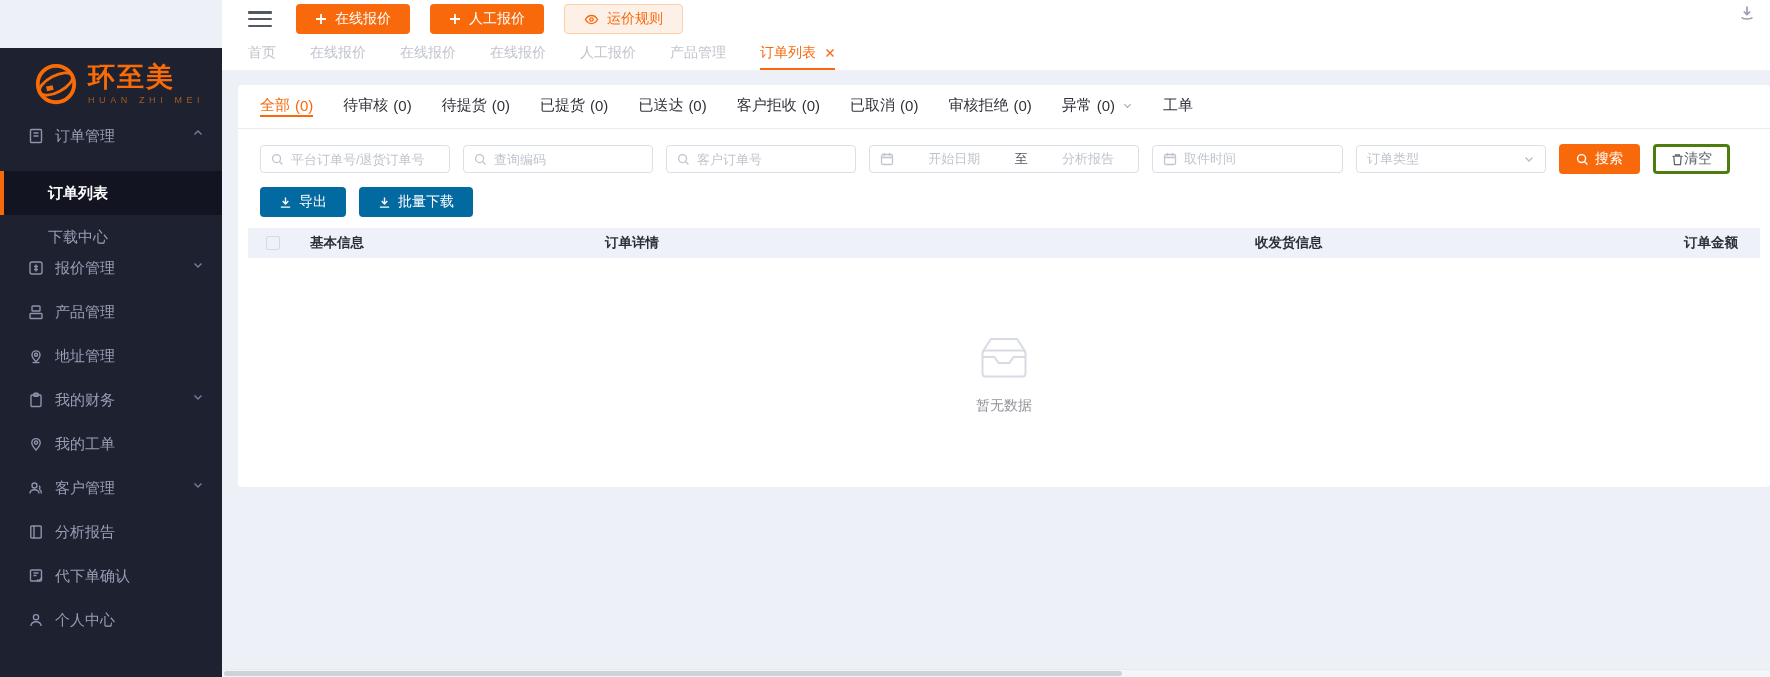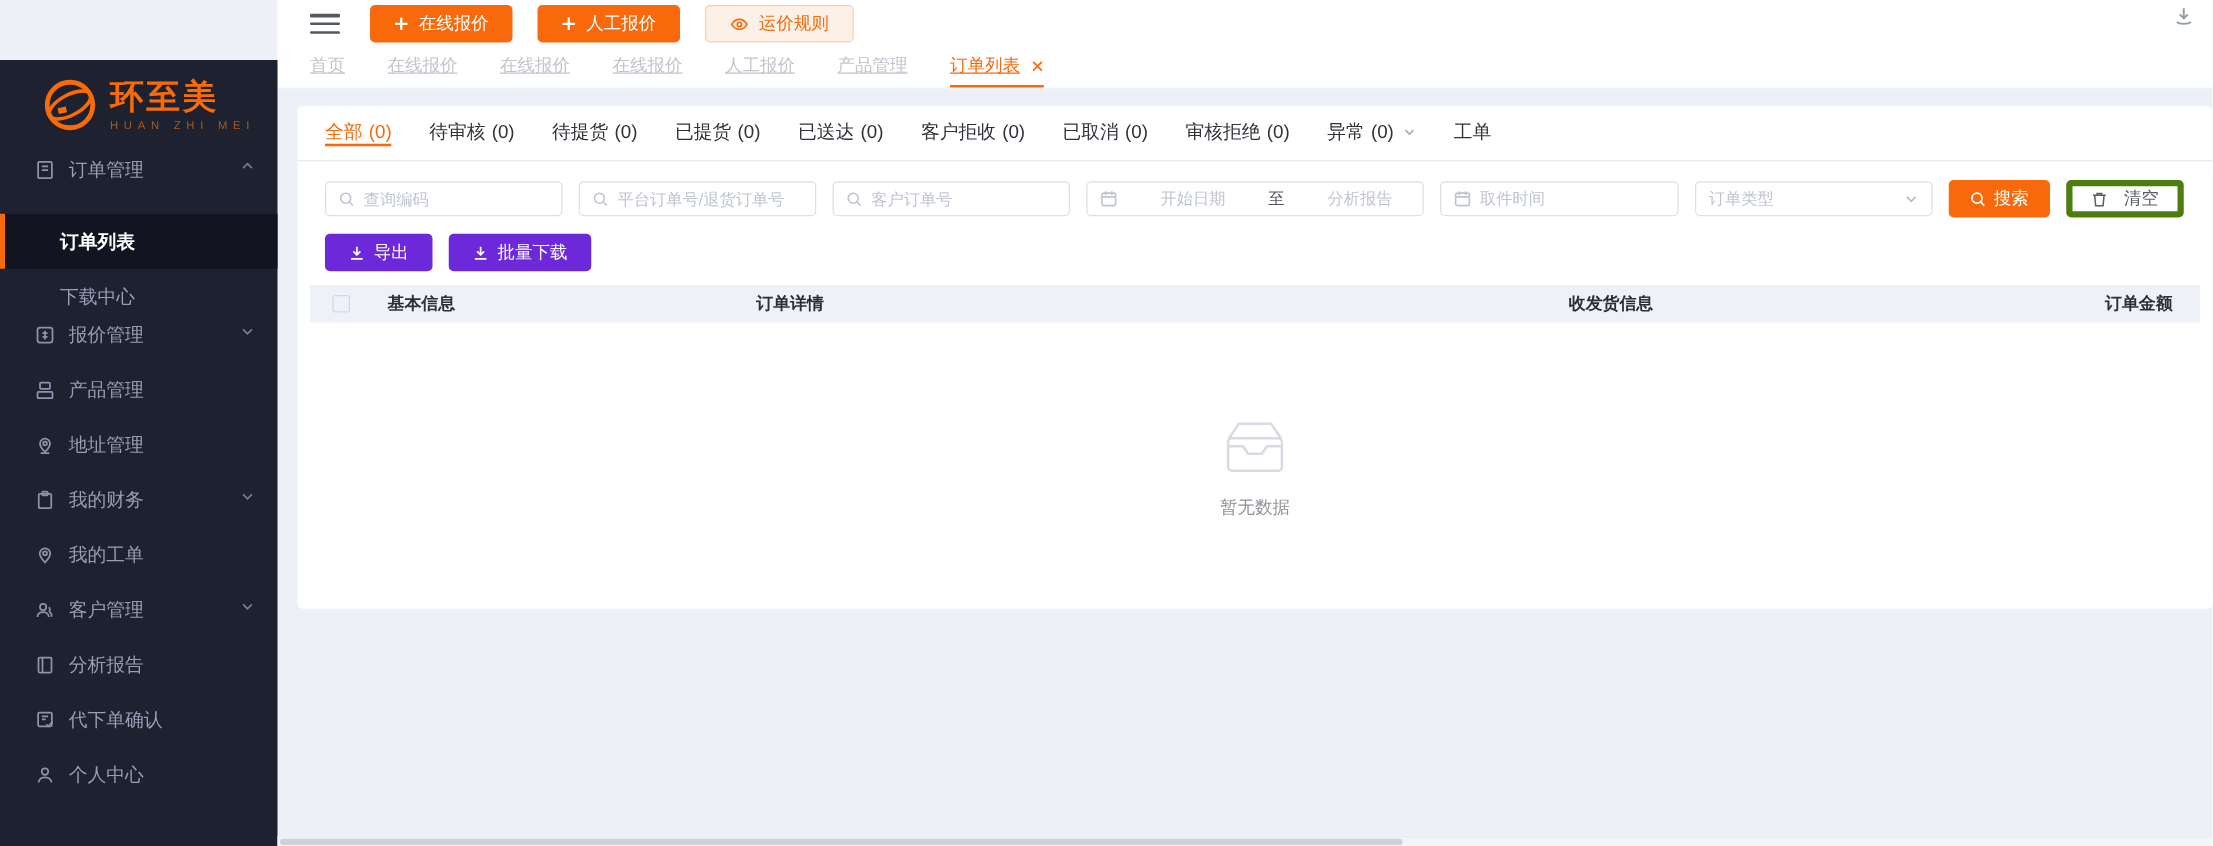--- a/index.html
+++ b/index.html
@@ -37,42 +37,42 @@
   .main { flex:1; min-width:0; display:flex; flex-direction:column; position:relative; }
   .topbar { height:38px; background:#fff; display:flex; align-items:center; padding-left:26px; gap:20px; }
   .hamburger { width:24px; height:16px; display:flex; flex-direction:column; justify-content:space-between; cursor:pointer; margin-right:4px; }
   .hamburger span { display:block; height:2.5px; background:#545861; border-radius:1px; }
   .btn { display:inline-flex; align-items:center; gap:8px; height:30px; padding:0 19px;
          border-radius:4px; font-size:14px; cursor:pointer; border:none; white-space:nowrap; }
   .btn-primary { background:#f8690c; color:#fff; }
   .btn-plain { background:#fdf0e6; color:#f8690c; border:1px solid #fccfab; }
   .float-download { position:absolute; top:4px; right:14px; color:#949bab; cursor:pointer; z-index:5; }
   .tabbar { height:33px; background:#fff; display:flex; align-items:stretch; padding-left:26px; gap:34px; border-bottom:1px solid #f0f2f6; }
-  .tab { display:flex; align-items:center; font-size:14px; color:#c0c4cc; cursor:pointer; border-bottom:2px solid transparent;text-decoration:underline; }
+  .tab { display:flex; align-items:center; font-size:14px; color:#c0c4cc; cursor:pointer; border-bottom:2px solid transparent; }
   .tab.active { color:#f8690c; border-bottom-color:#f8690c; gap:9px; }
   .tab .close { display:flex; color:#f8690c; }
   
   .panel { background:#fff; margin:14px 0 0 16px; border-radius:4px; height:402px; display:flex; flex-direction:column; min-width:0; }
   .status-row { display:flex; gap:30px; padding:0 22px; height:44px; align-items:center; border-bottom:1px solid #e8ebf1; font-size:15px; color:#2f3238; }
   .status { display:flex; align-items:center; gap:5px; cursor:pointer; border-bottom:2px solid transparent; white-space:nowrap; }
   .status.active { color:#f8690c; border-bottom-color:#f8690c; }
   .status .s-chev { display:flex; color:#a9adb5; margin-left:2px; }
   .filter-row { display:flex; align-items:center; gap:13px; padding:15px 58px 0 22px; }
   .f-box { height:28px; border:1px solid #dcdfe6; border-radius:4px; background:#fff;
            display:flex; align-items:center; gap:7px; padding:0 10px; color:#bfc4ce; font-size:13px; flex:0 0 auto; }
   .f-box svg { flex:0 0 auto; }
   .f-box input { border:none; outline:none; width:100%; font-size:13px; color:#333; font-family:inherit; background:transparent; }
   .f-box input::placeholder { color:#bfc4ce; }
   .w190 { width:190px; } .w270 { width:270px; } .w192 { width:191px; }
   .sep { color:#50555e; font-size:13px; flex:0 0 auto; }
   .select-chev { margin-left:auto; color:#b7bcc5; display:flex; }
   .btn-search { margin-left:auto; background:#f8690c; color:#fff; gap:6px; padding:0 17px; }
-  .btn-clear { background:#fff; color:#5a5e66; border:5px solid #4d7c0f; gap:13px; padding:0 15px; }
+  .btn-clear { background:#fff; color:#5a5e66; border:3px solid #4d7c0f; gap:0; padding:0 15px; }
   .actions-row { display:flex; gap:13px; padding:13px 22px 0; }
-  .btn-disabled { background:#6d28d9; color:#fff; gap:7px; cursor:not-allowed; }
+  .btn-disabled { background:#0369a1; color:#fff; gap:7px; cursor:not-allowed; }
   .table-head { margin:11px 10px 0; background:#eef1f7; height:30px;
                 display:grid; grid-template-columns:50px 295px 650px 1fr 110px; align-items:center;
                 font-size:13.5px; font-weight:bold; color:#2b2f36; }
   .th { padding-left:12px; white-space:nowrap; overflow:hidden; }
   .th-right { text-align:right; padding-right:22px; padding-left:0; }
   .th-check { display:flex; justify-content:center; }
   .checkbox { width:14px; height:14px; border:1px solid #d4d9e2; border-radius:2px; background:#edf1f9; display:inline-block; cursor:pointer; }
   .table-body { flex:1; display:flex; flex-direction:column; align-items:center; justify-content:center; gap:13px; color:#909399; font-size:14px; }
   
   .hscroll { position:absolute; left:0; right:0; bottom:0; height:8px; background:#f4f5f8; border-top:1px solid #e9ebf0; z-index:6; }
@@ -327,28 +327,28 @@
         <span>工单</span>
       </span>
     </div>
 
     <div class="filter-row">
       <label class="f-box w190">
         <svg width="13" height="13" viewBox="0 0 14 14" fill="none" stroke="#bfc4ce" stroke-width="1.4">
             <circle cx="6" cy="6" r="4.3"></circle>
             <path d="m9.3 9.3 3 3"></path>
           </svg>
-        <input placeholder="查询编码" style="">
+        <input placeholder="平台订单号/退货订单号" style="">
       </label>
       <label class="f-box w190">
         <svg width="13" height="13" viewBox="0 0 14 14" fill="none" stroke="#bfc4ce" stroke-width="1.4">
             <circle cx="6" cy="6" r="4.3"></circle>
             <path d="m9.3 9.3 3 3"></path>
           </svg>
-        <input placeholder="平台订单号/退货订单号" style="">
+        <input placeholder="查询编码" style="">
       </label>
       <label class="f-box w190">
         <svg width="13" height="13" viewBox="0 0 14 14" fill="none" stroke="#bfc4ce" stroke-width="1.4">
             <circle cx="6" cy="6" r="4.3"></circle>
             <path d="m9.3 9.3 3 3"></path>
           </svg>
         <input placeholder="客户订单号" style="">
       </label>
       <div class="f-box w270" style="justify-content:space-between;">
         <svg width="14" height="14" viewBox="0 0 14 14" fill="none" stroke="#bfc4ce" stroke-width="1.3">

